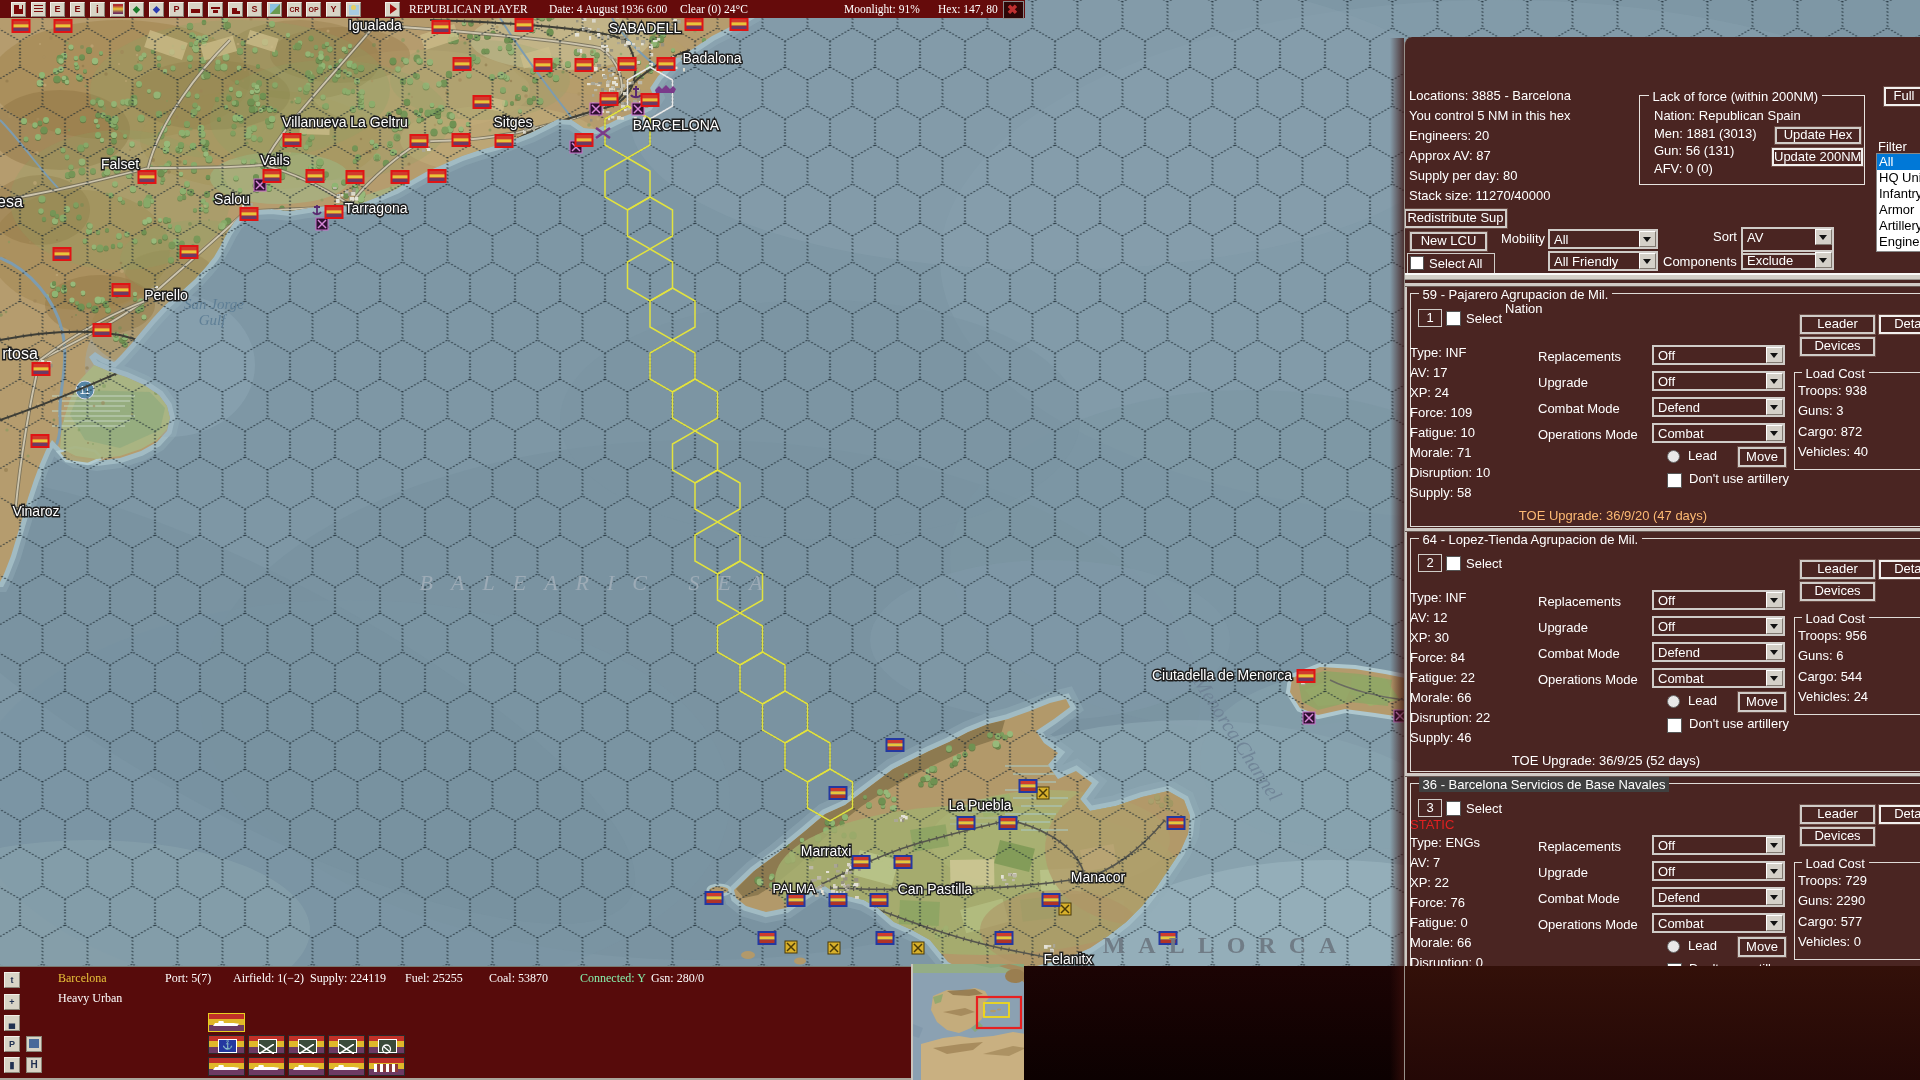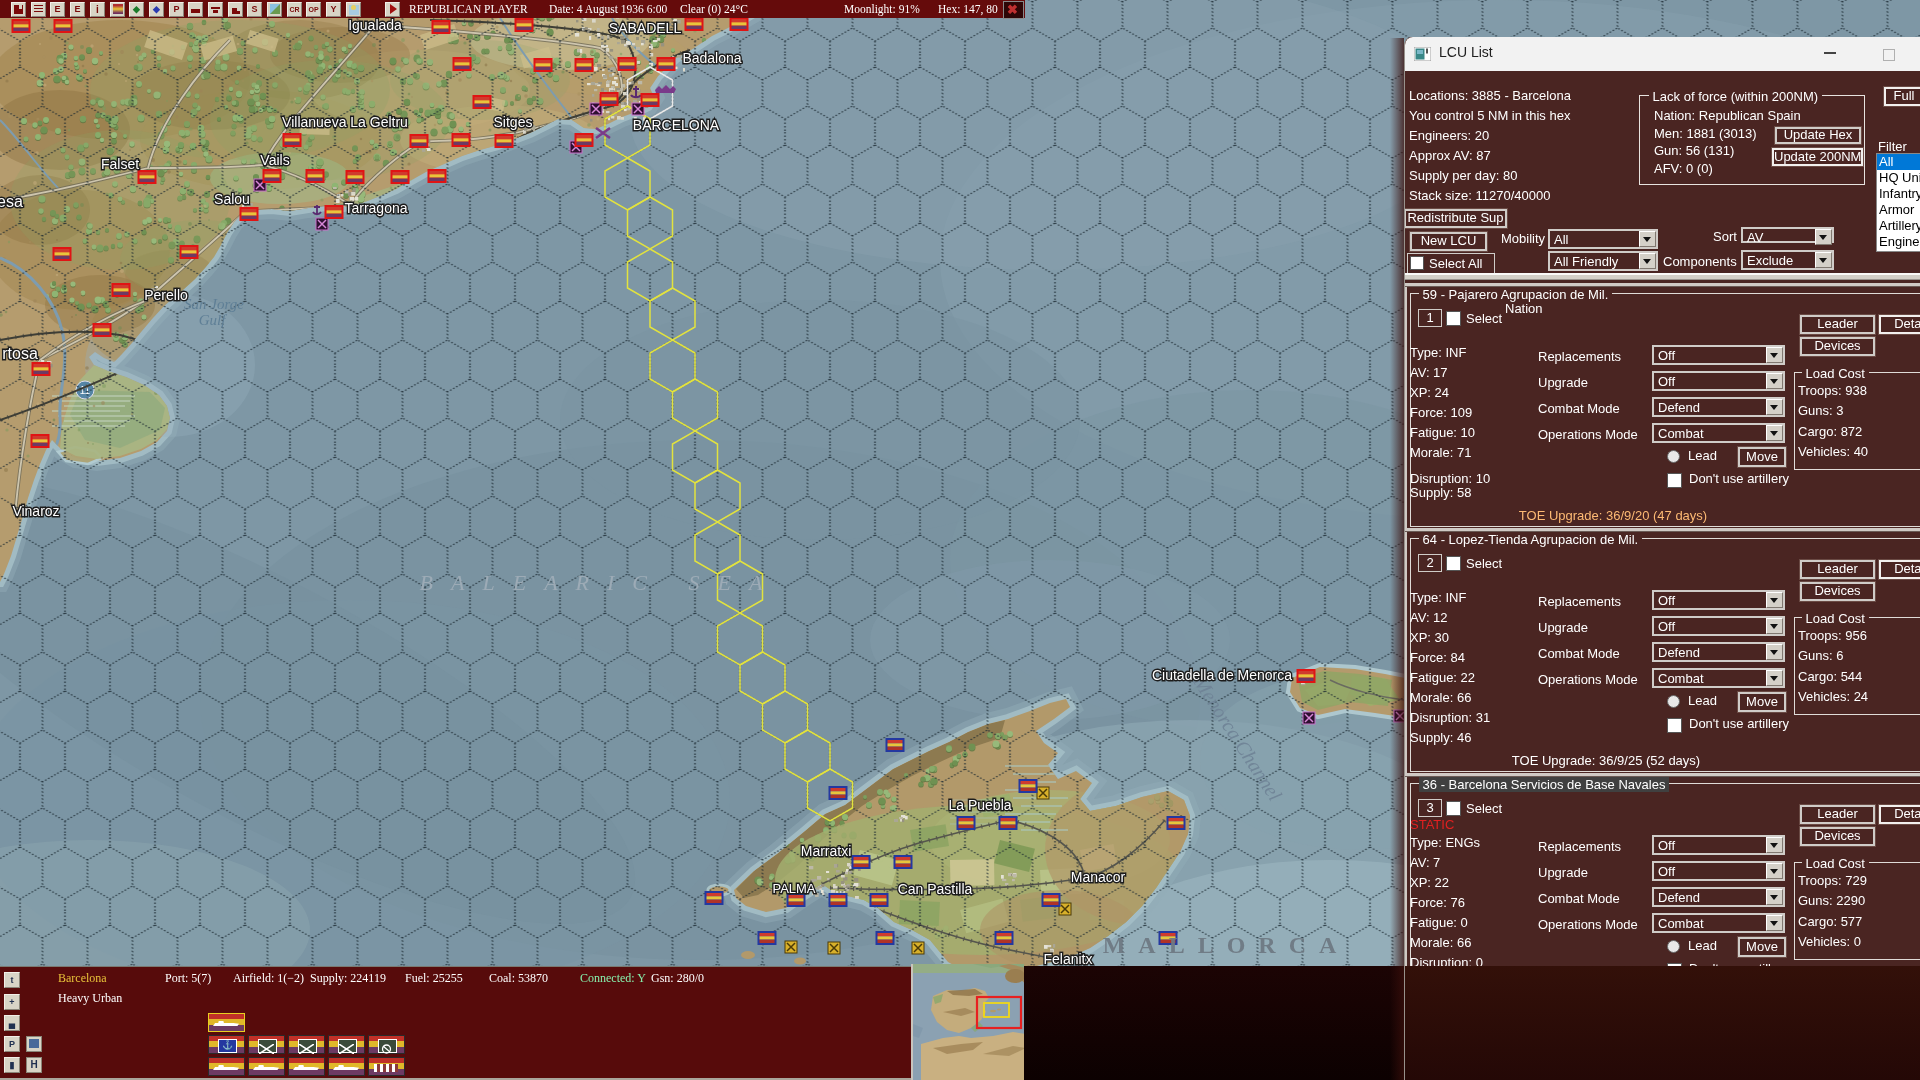--- a/index.html
+++ b/index.html
@@ -2812,31 +2812,20 @@
       <path d="M20,84 L48,80 L70,78 L60,86 L34,90 Z" fill="#9a7e50" opacity="0.7"></path>
       <path d="M70,90 L100,82 L113,84 L96,92 Z" fill="#9a7e50" opacity="0.6"></path>
       <path d="M0,60 L10,64 L6,74 L0,72 Z" fill="#7d94a8" opacity="0.6"></path>
       <rect x="64" y="33" width="44" height="31" fill="none" stroke="#e82020" stroke-width="2.2"></rect>
       <rect x="71" y="39" width="25" height="14" fill="none" stroke="#f0d818" stroke-width="1.8"></rect>
     </svg>
   </div>
 <div style="position:absolute;left:1024px;top:966px;width:380px;height:114px;background:linear-gradient(180deg,#1c0404,#0c0101)"></div>
 <div style="position:absolute;left:1390px;top:38px;width:14px;height:1042px;background:linear-gradient(90deg,rgba(60,16,12,0),rgba(58,15,11,0.75))"></div>
 <div style="position:absolute;left:1404px;top:37px;width:516px;height:1043px;background:#4a2522;border-radius:8px 0 0 0;overflow:hidden;border-left:1px solid #98928c;box-sizing:border-box">
-    <div style="position:absolute;left:0;top:0;width:516px;height:34px;background:#f2f2f2;border-radius:8px 0 0 0">
-      <svg width="17" height="14" style="position:absolute;left:9px;top:10px">
-        <rect x="0" y="0" width="17" height="14" fill="#fff" stroke="#9a9a9a"></rect>
-        <rect x="1.5" y="1.5" width="9" height="11" fill="#3a8888"></rect>
-        <rect x="3" y="3" width="6" height="4" fill="#7ab8c8"></rect>
-        <rect x="12" y="1.5" width="2" height="5" fill="#555"></rect>
-      </svg>
-      <div style="position:absolute;left:34px;top:7px;font:14px 'Liberation Sans',sans-serif;color:#202020">LCU List</div>
-      <div style="position:absolute;left:419px;top:15px;width:12px;height:1.5px;background:#444"></div>
-      <div style="position:absolute;left:478px;top:12px;width:10px;height:10px;border:1.2px solid #b0b0b0"></div>
-    </div>
     <div style="position:absolute;left:4px;top:51px;font:13px 'Liberation Sans',sans-serif;color:#fff;white-space:nowrap;">Locations: 3885 - Barcelona</div>
     <div style="position:absolute;left:4px;top:71px;font:13px 'Liberation Sans',sans-serif;color:#fff;white-space:nowrap;">You control 5 NM in this hex</div>
     <div style="position:absolute;left:4px;top:91px;font:13px 'Liberation Sans',sans-serif;color:#fff;white-space:nowrap;">Engineers: 20</div>
     <div style="position:absolute;left:4px;top:111px;font:13px 'Liberation Sans',sans-serif;color:#fff;white-space:nowrap;">Approx AV: 87</div>
     <div style="position:absolute;left:4px;top:131px;font:13px 'Liberation Sans',sans-serif;color:#fff;white-space:nowrap;">Supply per day: 80</div>
     <div style="position:absolute;left:4px;top:151px;font:13px 'Liberation Sans',sans-serif;color:#fff;white-space:nowrap;">Stack size: 11270/40000</div>
     <div style="position:absolute;left:234px;top:58px;width:224px;height:88px;border:1px solid #e8e4e0"></div>
     <div style="position:absolute;left:244px;top:52px;font:13px 'Liberation Sans',sans-serif;color:#fff;white-space:nowrap;background:#4a2522">&nbsp;Lack of force (within 200NM)&nbsp;</div>
     <div style="position:absolute;left:249px;top:71px;font:13px 'Liberation Sans',sans-serif;color:#fff;white-space:nowrap;">Nation: Republican Spain</div>
     <div style="position:absolute;left:249px;top:89px;font:13px 'Liberation Sans',sans-serif;color:#fff;white-space:nowrap;">Men: 1881 (3013)</div>
@@ -2867,21 +2856,21 @@
       </div>
     </div>
     <div style="position:absolute;left:100px;top:216px;font:13px 'Liberation Sans',sans-serif;color:#fff;white-space:nowrap;margin-top:48px;">Nation</div>
     <div style="position:absolute;left:143px;top:214px;width:110px;height:20px;border:2px solid #d0ccc8;box-sizing:border-box;">
       <div style="position:absolute;left:4px;top:1px;font:13px 'Liberation Sans',sans-serif;color:#fff;white-space:nowrap">All Friendly</div>
       <div style="position:absolute;right:0;top:0;width:17px;height:16px;background:#d4d0c8;border:1px solid;border-color:#fff #807870 #807870 #fff;box-sizing:border-box">
         <div style="width:0;height:0;border-top:5px solid #111;border-left:4px solid transparent;border-right:4px solid transparent;margin:5px 0 0 3px"></div>
       </div>
     </div>
     <div style="position:absolute;left:308px;top:192px;font:13px 'Liberation Sans',sans-serif;color:#fff;white-space:nowrap;">Sort</div>
-    <div style="position:absolute;left:336px;top:190px;width:93px;height:16px;border:2px solid #d0ccc8;box-sizing:border-box;">
+    <div style="position:absolute;left:336px;top:190px;width:93px;height:28px;border:2px solid #d0ccc8;box-sizing:border-box;">
       <div style="position:absolute;left:4px;top:1px;font:13px 'Liberation Sans',sans-serif;color:#fff;white-space:nowrap">AV</div>
       <div style="position:absolute;right:0;top:0;width:17px;height:16px;background:#d4d0c8;border:1px solid;border-color:#fff #807870 #807870 #fff;box-sizing:border-box">
         <div style="width:0;height:0;border-top:5px solid #111;border-left:4px solid transparent;border-right:4px solid transparent;margin:5px 0 0 3px"></div>
       </div>
     </div>
     <div style="position:absolute;left:258px;top:217px;font:13px 'Liberation Sans',sans-serif;color:#fff;white-space:nowrap;">Components</div>
     <div style="position:absolute;left:336px;top:213px;width:93px;height:20px;border:2px solid #d0ccc8;box-sizing:border-box;">
       <div style="position:absolute;left:4px;top:1px;font:13px 'Liberation Sans',sans-serif;color:#fff;white-space:nowrap">Exclude</div>
       <div style="position:absolute;right:0;top:0;width:17px;height:16px;background:#d4d0c8;border:1px solid;border-color:#fff #807870 #807870 #fff;box-sizing:border-box">
         <div style="width:0;height:0;border-top:5px solid #111;border-left:4px solid transparent;border-right:4px solid transparent;margin:5px 0 0 3px"></div>
@@ -2894,21 +2883,21 @@
     <div style="position:absolute;left:14px;top:250px;font:13px 'Liberation Sans',sans-serif;color:#fff;white-space:nowrap;background:#4a2522">&nbsp;59 - Pajarero Agrupacion de Mil.&nbsp;</div>
     <div style="position:absolute;left:13px;top:272px;width:24px;height:18px;border:1px solid #d0ccc8;color:#fff;font:13px 'Liberation Sans',sans-serif;text-align:center;line-height:16px;box-sizing:border-box">1</div>
     <div style="position:absolute;left:41px;top:274px;width:15px;height:15px;background:#fff;border:1px solid #555;box-sizing:border-box"></div>
     <div style="position:absolute;left:61px;top:274px;font:13px 'Liberation Sans',sans-serif;color:#fff;white-space:nowrap;">Select</div>
     <div style="position:absolute;left:5px;top:308px;font:13px 'Liberation Sans',sans-serif;color:#fff;white-space:nowrap;">Type: INF</div>
     <div style="position:absolute;left:5px;top:328px;font:13px 'Liberation Sans',sans-serif;color:#fff;white-space:nowrap;">AV: 17</div>
     <div style="position:absolute;left:5px;top:348px;font:13px 'Liberation Sans',sans-serif;color:#fff;white-space:nowrap;">XP: 24</div>
     <div style="position:absolute;left:5px;top:368px;font:13px 'Liberation Sans',sans-serif;color:#fff;white-space:nowrap;">Force: 109</div>
     <div style="position:absolute;left:5px;top:388px;font:13px 'Liberation Sans',sans-serif;color:#fff;white-space:nowrap;">Fatigue: 10</div>
     <div style="position:absolute;left:5px;top:408px;font:13px 'Liberation Sans',sans-serif;color:#fff;white-space:nowrap;">Morale: 71</div>
-    <div style="position:absolute;left:5px;top:428px;font:13px 'Liberation Sans',sans-serif;color:#fff;white-space:nowrap;margin-top:6px;">Disruption: 10</div>
+    <div style="position:absolute;left:5px;top:428px;font:13px 'Liberation Sans',sans-serif;color:#fff;white-space:nowrap;">Disruption: 10</div>
     <div style="position:absolute;left:5px;top:448px;font:13px 'Liberation Sans',sans-serif;color:#fff;white-space:nowrap;">Supply: 58</div>
     <div style="position:absolute;left:133px;top:312px;font:13px 'Liberation Sans',sans-serif;color:#fff;white-space:nowrap;">Replacements</div>
     <div style="position:absolute;left:247px;top:308px;width:133px;height:20px;border:2px solid #d0ccc8;box-sizing:border-box;">
       <div style="position:absolute;left:4px;top:1px;font:13px 'Liberation Sans',sans-serif;color:#fff;white-space:nowrap">Off</div>
       <div style="position:absolute;right:0;top:0;width:17px;height:16px;background:#d4d0c8;border:1px solid;border-color:#fff #807870 #807870 #fff;box-sizing:border-box">
         <div style="width:0;height:0;border-top:5px solid #111;border-left:4px solid transparent;border-right:4px solid transparent;margin:5px 0 0 3px"></div>
       </div>
     </div>
     <div style="position:absolute;left:133px;top:338px;font:13px 'Liberation Sans',sans-serif;color:#fff;white-space:nowrap;">Upgrade</div>
     <div style="position:absolute;left:247px;top:334px;width:133px;height:20px;border:2px solid #d0ccc8;box-sizing:border-box;">
@@ -2951,21 +2940,21 @@
     <div style="position:absolute;left:14px;top:495px;font:13px 'Liberation Sans',sans-serif;color:#fff;white-space:nowrap;background:#4a2522">&nbsp;64 - Lopez-Tienda Agrupacion de Mil.&nbsp;</div>
     <div style="position:absolute;left:13px;top:517px;width:24px;height:18px;border:1px solid #d0ccc8;color:#fff;font:13px 'Liberation Sans',sans-serif;text-align:center;line-height:16px;box-sizing:border-box">2</div>
     <div style="position:absolute;left:41px;top:519px;width:15px;height:15px;background:#fff;border:1px solid #555;box-sizing:border-box"></div>
     <div style="position:absolute;left:61px;top:519px;font:13px 'Liberation Sans',sans-serif;color:#fff;white-space:nowrap;">Select</div>
     <div style="position:absolute;left:5px;top:553px;font:13px 'Liberation Sans',sans-serif;color:#fff;white-space:nowrap;">Type: INF</div>
     <div style="position:absolute;left:5px;top:573px;font:13px 'Liberation Sans',sans-serif;color:#fff;white-space:nowrap;">AV: 12</div>
     <div style="position:absolute;left:5px;top:593px;font:13px 'Liberation Sans',sans-serif;color:#fff;white-space:nowrap;">XP: 30</div>
     <div style="position:absolute;left:5px;top:613px;font:13px 'Liberation Sans',sans-serif;color:#fff;white-space:nowrap;">Force: 84</div>
     <div style="position:absolute;left:5px;top:633px;font:13px 'Liberation Sans',sans-serif;color:#fff;white-space:nowrap;">Fatigue: 22</div>
     <div style="position:absolute;left:5px;top:653px;font:13px 'Liberation Sans',sans-serif;color:#fff;white-space:nowrap;">Morale: 66</div>
-    <div style="position:absolute;left:5px;top:673px;font:13px 'Liberation Sans',sans-serif;color:#fff;white-space:nowrap;">Disruption: 31</div>
+    <div style="position:absolute;left:5px;top:673px;font:13px 'Liberation Sans',sans-serif;color:#fff;white-space:nowrap;">Disruption: 22</div>
     <div style="position:absolute;left:5px;top:693px;font:13px 'Liberation Sans',sans-serif;color:#fff;white-space:nowrap;">Supply: 46</div>
     <div style="position:absolute;left:133px;top:557px;font:13px 'Liberation Sans',sans-serif;color:#fff;white-space:nowrap;">Replacements</div>
     <div style="position:absolute;left:247px;top:553px;width:133px;height:20px;border:2px solid #d0ccc8;box-sizing:border-box;">
       <div style="position:absolute;left:4px;top:1px;font:13px 'Liberation Sans',sans-serif;color:#fff;white-space:nowrap">Off</div>
       <div style="position:absolute;right:0;top:0;width:17px;height:16px;background:#d4d0c8;border:1px solid;border-color:#fff #807870 #807870 #fff;box-sizing:border-box">
         <div style="width:0;height:0;border-top:5px solid #111;border-left:4px solid transparent;border-right:4px solid transparent;margin:5px 0 0 3px"></div>
       </div>
     </div>
     <div style="position:absolute;left:133px;top:583px;font:13px 'Liberation Sans',sans-serif;color:#fff;white-space:nowrap;">Upgrade</div>
     <div style="position:absolute;left:247px;top:579px;width:133px;height:20px;border:2px solid #d0ccc8;box-sizing:border-box;">

